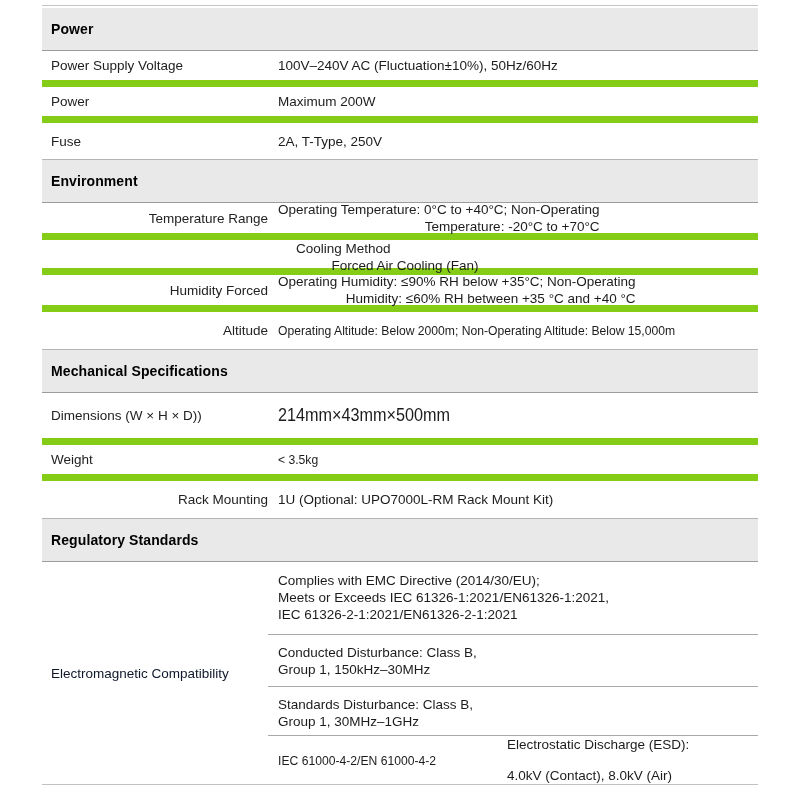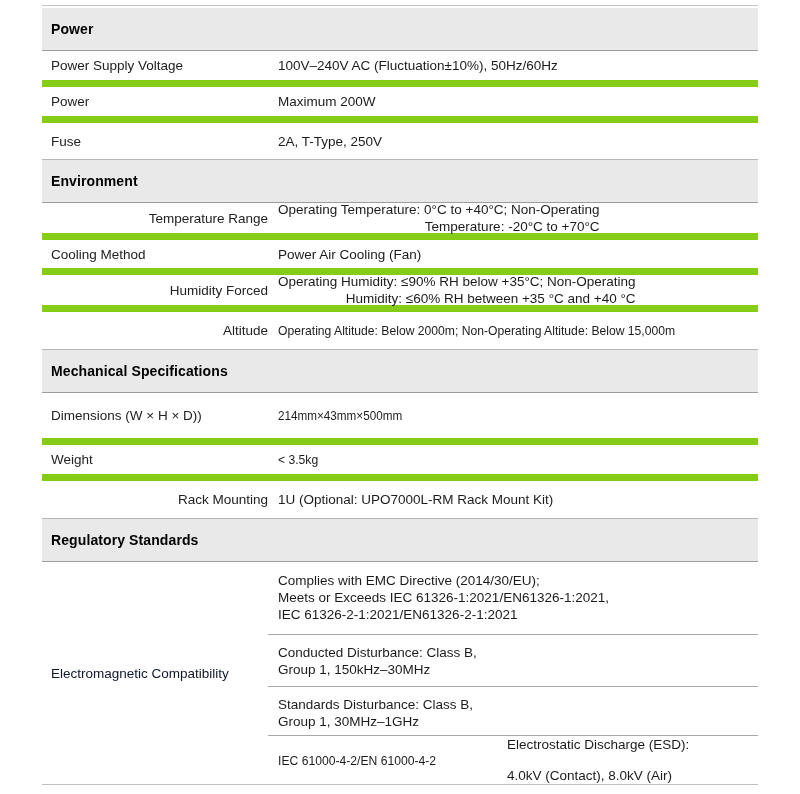--- a/index.html
+++ b/index.html
@@ -44,30 +44,30 @@
     width: 226px;
     flex-shrink: 0;
     padding-left: 9px;
     color: #222;
   }
   .value {
     padding-left: 10px;
     color: #1c1c1c;
   }
   .h36 { height: 36px; }
-  .h35 { height: 35px; }
+  .h35 { height: 35px; flex-direction: column; }
   .h37 { height: 37px; text-align: right; }
   .h52 { height: 52px; }
   .condensed {
     display: inline-block;
     transform: scaleX(0.9);
     transform-origin: 0 50%;
     white-space: nowrap;
   }
-  .cond-sm { font-size: 13px; }
+  .cond-sm { font-size: 18px; }
   
   .emc { display: flex; }
   .emc-label {
     width: 226px;
     flex-shrink: 0;
     padding-left: 9px;
     display: flex;
     align-items: center;
     color: #0f172a;
   }
@@ -124,21 +124,21 @@
     </div>
     <div class="row h37">
       <div class="label">Temperature Range</div>
       <div class="value">
         <div>Operating Temperature: 0°C to +40°C; Non-Operating</div>
         <div>Temperature: -20°C to +70°C</div>
       </div>
     </div>
     <div class="row h35">
       <div class="label">Cooling Method</div>
-      <div class="value">Power Air Cooling (Fan)</div>
+      <div class="value">Forced Air Cooling (Fan)</div>
     </div>
     <div class="row h37">
       <div class="label">Humidity Forced</div>
       <div class="value">
         <div>Operating Humidity: ≤90% RH below +35°C; Non-Operating</div>
         <div>Humidity: ≤60% RH between +35 °C and +40 °C</div>
       </div>
     </div>
     <div class="row h37 no-border">
       <div class="label">Altitude</div>

